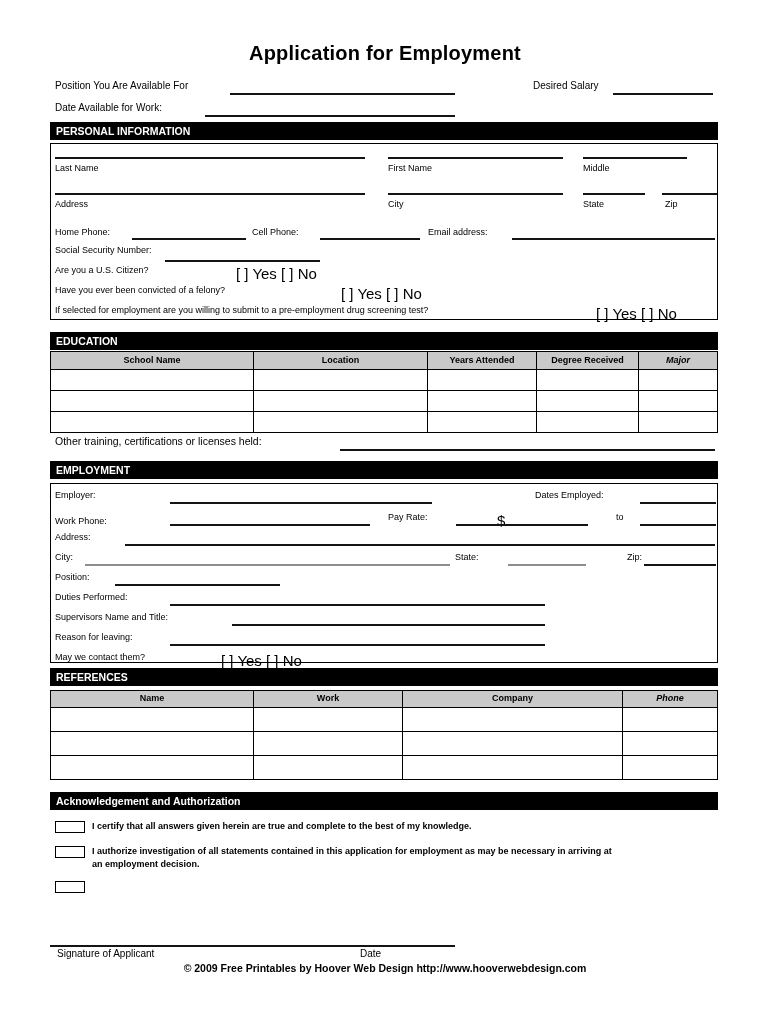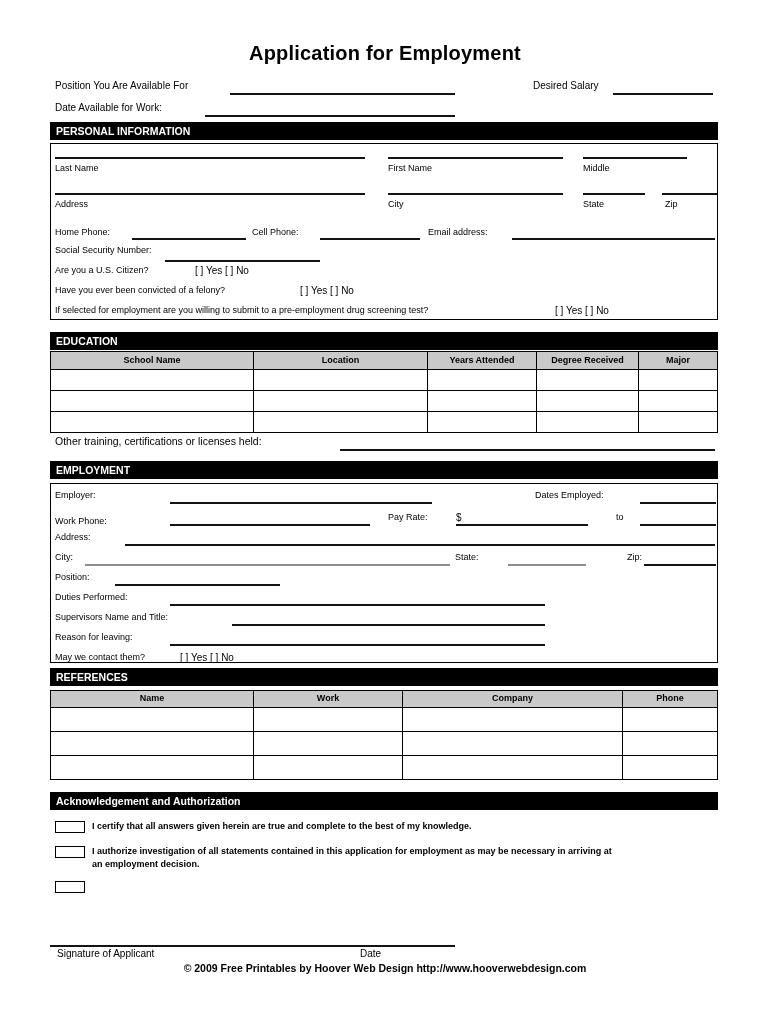--- a/index.html
+++ b/index.html
@@ -2,32 +2,32 @@
 <html style="--bar-bg: #000000; --bar-fg: #ffffff; --th-bg: #c9c9c9; --line: #141414;"><head>
 <meta charset="utf-8">
 <style>
   html,body{margin:0;padding:0;background:#fff;}
   .page{position:relative;width:770px;height:1024px;background:#fff;overflow:hidden;
         font-family:"Liberation Sans","DejaVu Sans",sans-serif;color:#000;}
   .title{position:absolute;left:0;top:42px;width:100%;text-align:center;
          font-size:20px;font-weight:bold;letter-spacing:.2px;}
   .l10{position:absolute;font-size:10px;white-space:nowrap;}
   .bl{position:absolute;font-size:9px;font-weight:normal;white-space:nowrap;}
-  .rl{position:absolute;font-size:10px;white-space:nowrap;}
+  .rl{position:absolute;font-size:15px;white-space:nowrap;margin-left:41px;}
   .fill{position:absolute;height:1.5px;background:var(--line,#141414);}
   .fill.light{background:#8d8d8d;}
   .bar{position:absolute;left:50px;width:668px;height:18px;background:var(--bar-bg,#000);
        color:var(--bar-fg,#fff);font-size:10.5px;font-weight:bold;line-height:18px;
        padding-left:6px;box-sizing:border-box;}
   .box{position:absolute;left:50px;width:668px;border:1px solid #000;box-sizing:border-box;background:#fff;}
   .table{position:absolute;left:50px;width:668px;border:1.5px solid #000;box-sizing:border-box;background:#fff;}
   .trow{display:flex;}
   .trow + .trow{border-top:1px solid #000;}
   .tc{box-sizing:border-box;border-right:1px solid #000;}
-  .tc:last-child{border-right:none;flex:1;}
+  .tc:last-child{border-right:none;flex:1;font-style:italic;}
   .th{background:var(--th-bg,#c9c9c9);font-weight:bold;font-size:9px;text-align:center;}
   .chk{position:absolute;width:30px;height:12px;border:1.5px solid #000;box-sizing:border-box;background:#fff;}
   .stmt{position:absolute;font-size:9px;line-height:13px;font-weight:bold;}
   .copy{position:absolute;left:0;width:100%;text-align:center;font-size:10.5px;font-weight:bold;}
 </style>
 </head>
 <body>
 
 <div class="page">
 

